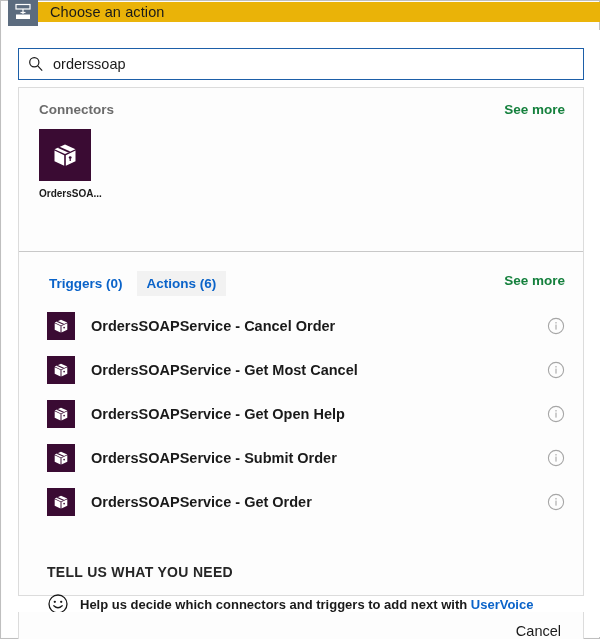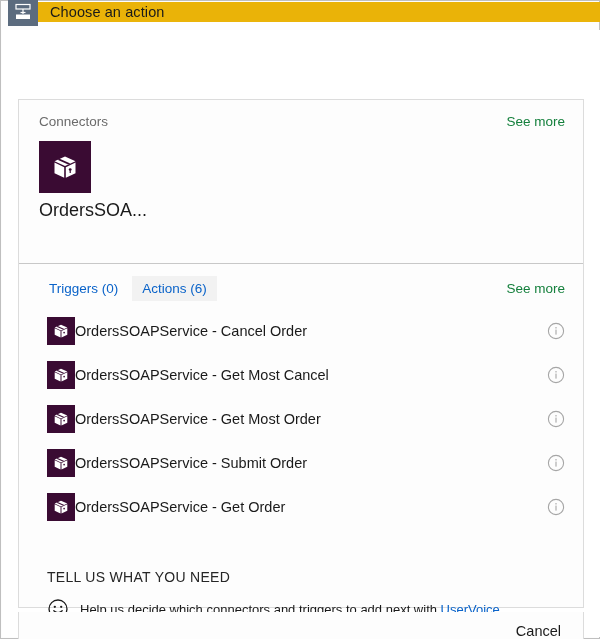--- a/index.html
+++ b/index.html
@@ -98,26 +98,27 @@
     background: transparent;
     padding: 0;
     height: 20px;
     line-height: 20px;
   }
 
   
   .results-panel {
     position: absolute;
     left: 16px;
-    top: 69px;
+    top: 57px;
     width: 566px;
     height: 509px;
     box-sizing: border-box;
     border: 1px solid #dcdcdc;
     background: #fdfdfd;
+    font-weight: bold;
   }
 
   
   .connectors-section {
     position: relative;
     height: 164px;
     box-sizing: border-box;
     border-bottom: 1px solid #c8c8c8;
   }
   .section-head {
@@ -149,21 +150,21 @@
     width: 52px;
     height: 52px;
     background: #3a0b33;
     display: flex;
     align-items: center;
     justify-content: center;
   }
   .connector-tile svg { display: block; }
   .connector-name {
     margin-top: 7px;
-    font-size: 18px;
+    font-size: 10px;
     color: #1a1a1a;
     white-space: nowrap;
   }
 
   
   .tabs-row {
     display: flex;
     align-items: center;
     justify-content: space-between;
     padding: 12px 18px 0 20px;
@@ -172,20 +173,21 @@
     display: flex;
     align-items: center;
     gap: 4px;
   }
   .tab {
     font-size: 13.5px;
     color: #0a63c9;
     padding: 5px 10px;
     cursor: pointer;
     white-space: nowrap;
+    margin-top: 7px;
   }
   .tab.active {
     background: #f2f2f2;
   }
 
   
   .action-list {
     margin-top: 8px;
   }
   .action-row {
@@ -199,20 +201,21 @@
     width: 28px;
     height: 28px;
     background: #3a0b33;
     display: flex;
     align-items: center;
     justify-content: center;
     flex: 0 0 auto;
   }
   .action-tile svg { display: block; }
   .action-label {
+    margin-left: 16px;
     font-size: 14.5px;
     color: #1a1a1a;
     flex: 1 1 auto;
     white-space: nowrap;
     overflow: hidden;
     text-overflow: ellipsis;
   }
   .info-icon {
     flex: 0 0 auto;
     width: 18px;
@@ -291,20 +294,29 @@
         <line x1="10" y1="7" x2="10" y2="12" stroke="#ffffff" stroke-width="1.2"></line>
         <line x1="7.5" y1="10.5" x2="12.5" y2="10.5" stroke="#ffffff" stroke-width="1.2"></line>
         <rect x="3" y="12.5" width="14" height="4.5" fill="#ffffff"></rect>
       </svg>
     </div>
     <div class="titlebar-title">Choose an action</div>
   </div>
 
   <div class="content">
 
+    <div class="search-box">
+      <span class="search-icon">
+        <svg width="18" height="18" viewBox="0 0 18 18">
+          <circle cx="7.3" cy="7.3" r="4.6" fill="none" stroke="#1a1a1a" stroke-width="1.2"></circle>
+          <line x1="10.7" y1="10.8" x2="15.2" y2="15.6" stroke="#1a1a1a" stroke-width="1.2"></line>
+        </svg>
+      </span>
+      <input class="search-input" type="text" value="orderssoap" style="">
+    </div>
 
     <div class="results-panel">
 
       <div class="connectors-section">
         <div class="section-head">
           <span class="section-label">Connectors</span>
           <span class="see-more">See more</span>
         </div>
         <div class="connector-grid">
           <div class="connector-card">
@@ -393,21 +405,21 @@
                   <polygon points="15,4.5 25.5,9.2 15,14 4.5,9.2"></polygon>
                   <polygon points="4.5,10.6 14.2,15.2 14.2,25.8 4.5,21.2"></polygon>
                   <polygon points="15.8,15.2 25.5,10.6 25.5,21.2 15.8,25.8"></polygon>
                 </g>
                 <g fill="#3a0b33">
                   <polygon points="9.6,6.8 20.3,11.6 18.2,12.6 7.5,7.8"></polygon>
                   <circle cx="20.2" cy="17.6" r="1.4"></circle>
                 </g>
               </svg>
             </div>
-            <div class="action-label">OrdersSOAPService - Get Most Order</div>
+            <div class="action-label">OrdersSOAPService - Get Open Help</div>
             <span class="info-icon">
               <svg width="18" height="18" viewBox="0 0 18 18">
                 <circle cx="9" cy="9" r="7.6" fill="none" stroke="#a6a6a6" stroke-width="1.1"></circle>
                 <rect x="8.45" y="7.6" width="1.1" height="5" fill="#a6a6a6"></rect>
                 <rect x="8.45" y="5" width="1.1" height="1.5" fill="#a6a6a6"></rect>
               </svg>
             </span>
           </div>
 
           <div class="action-row">

